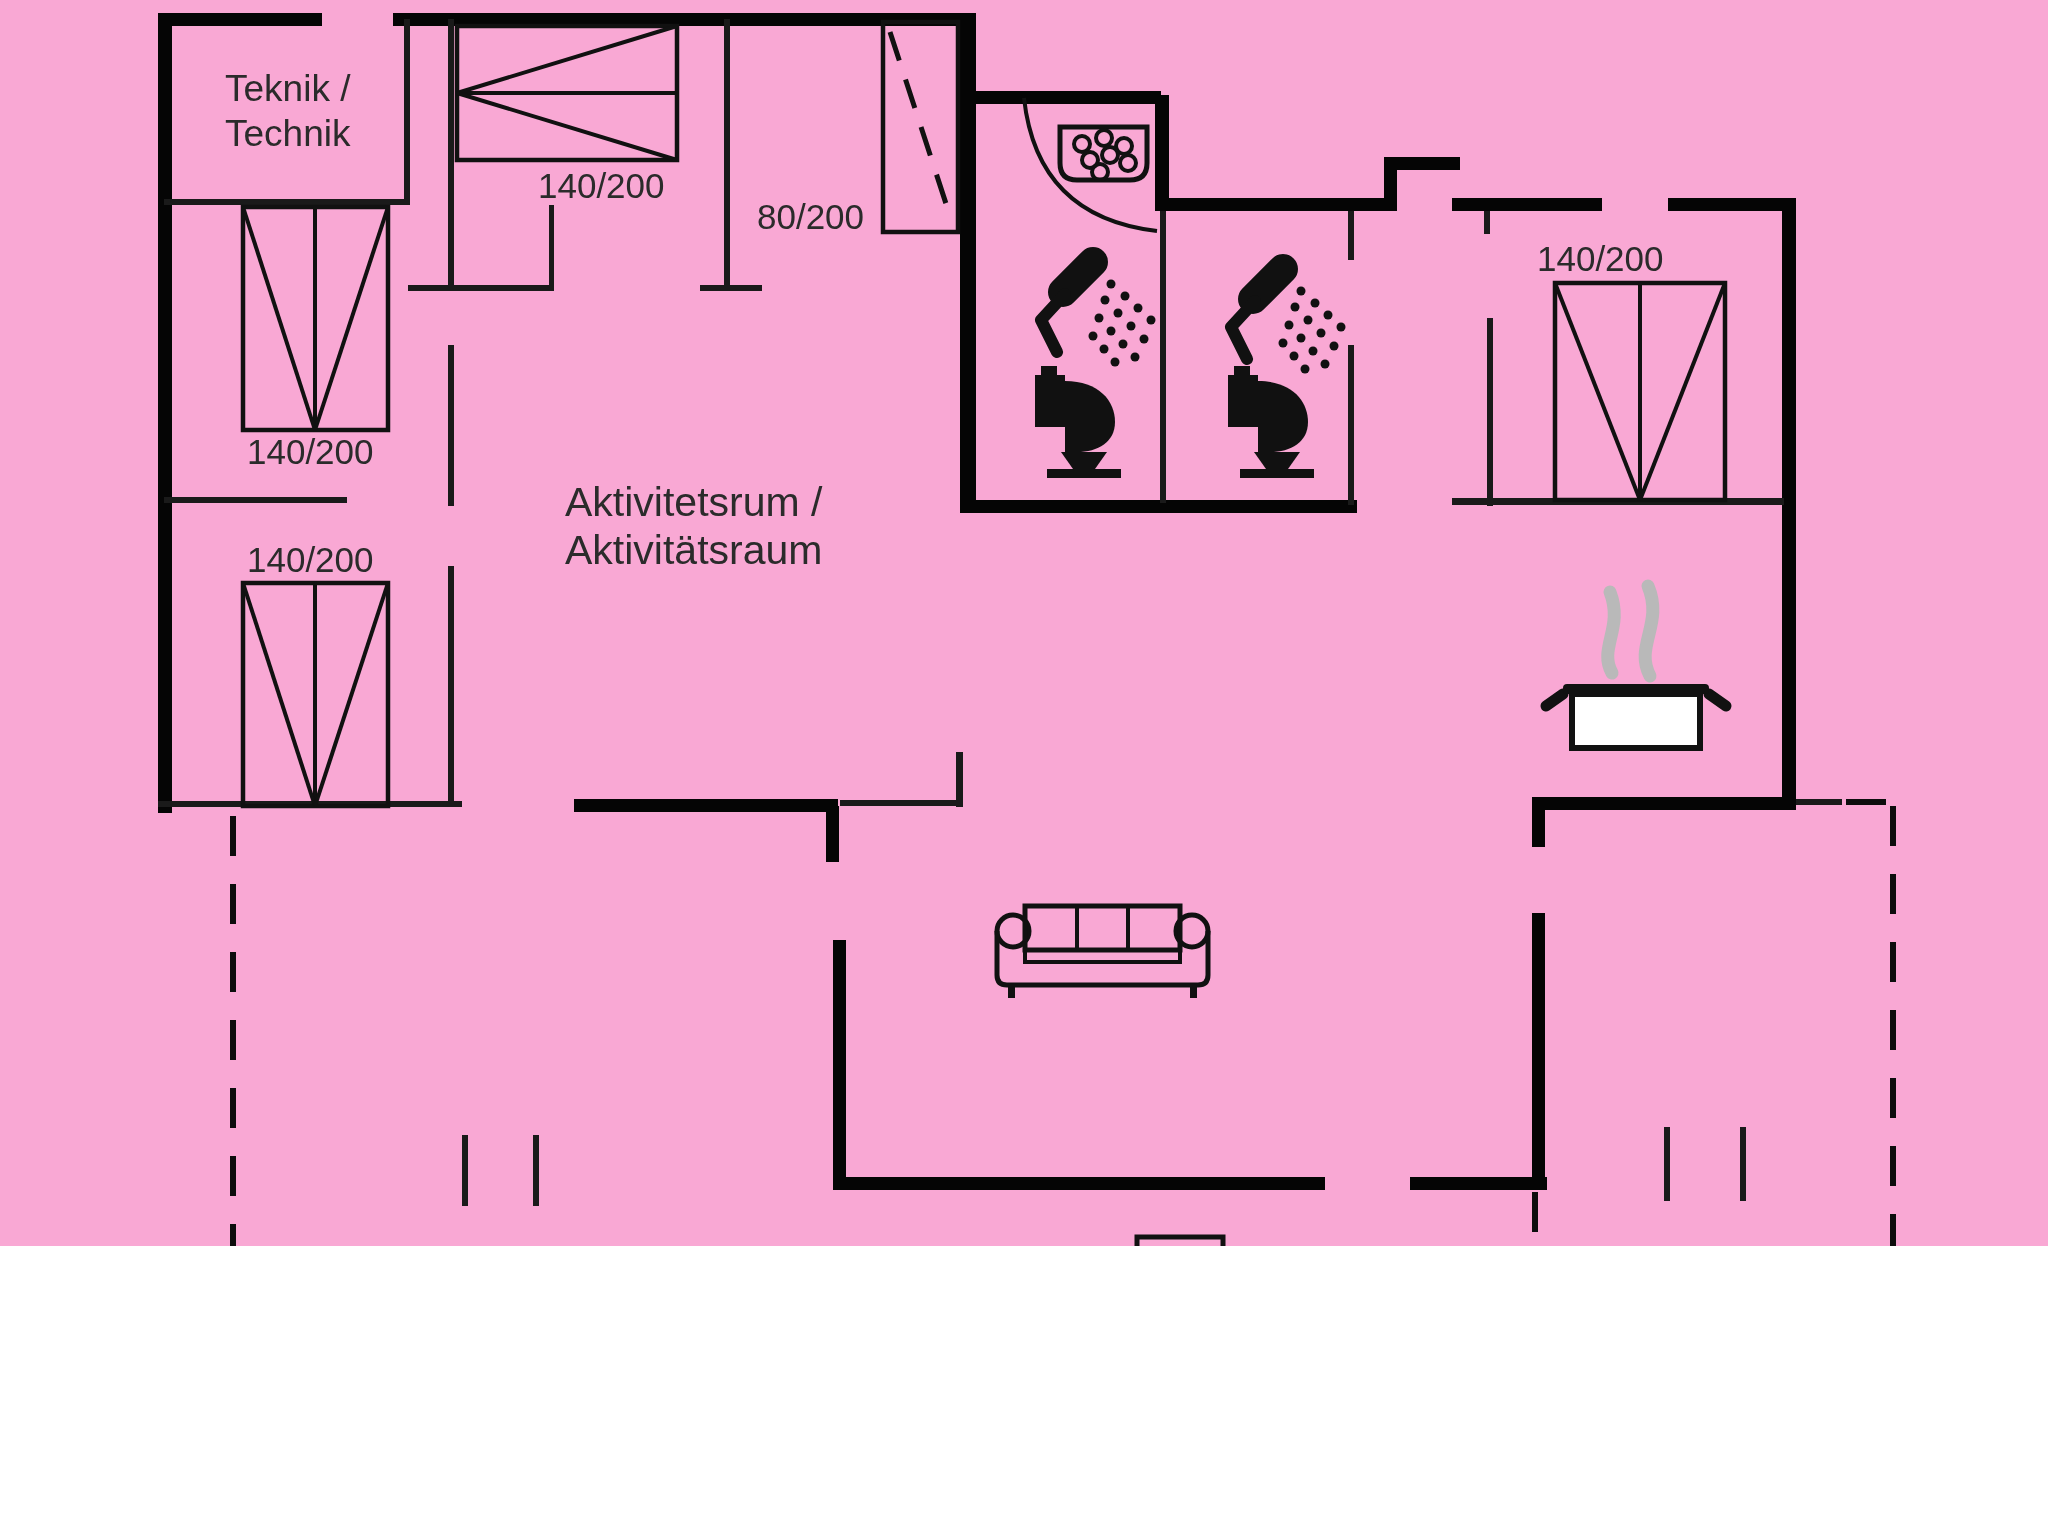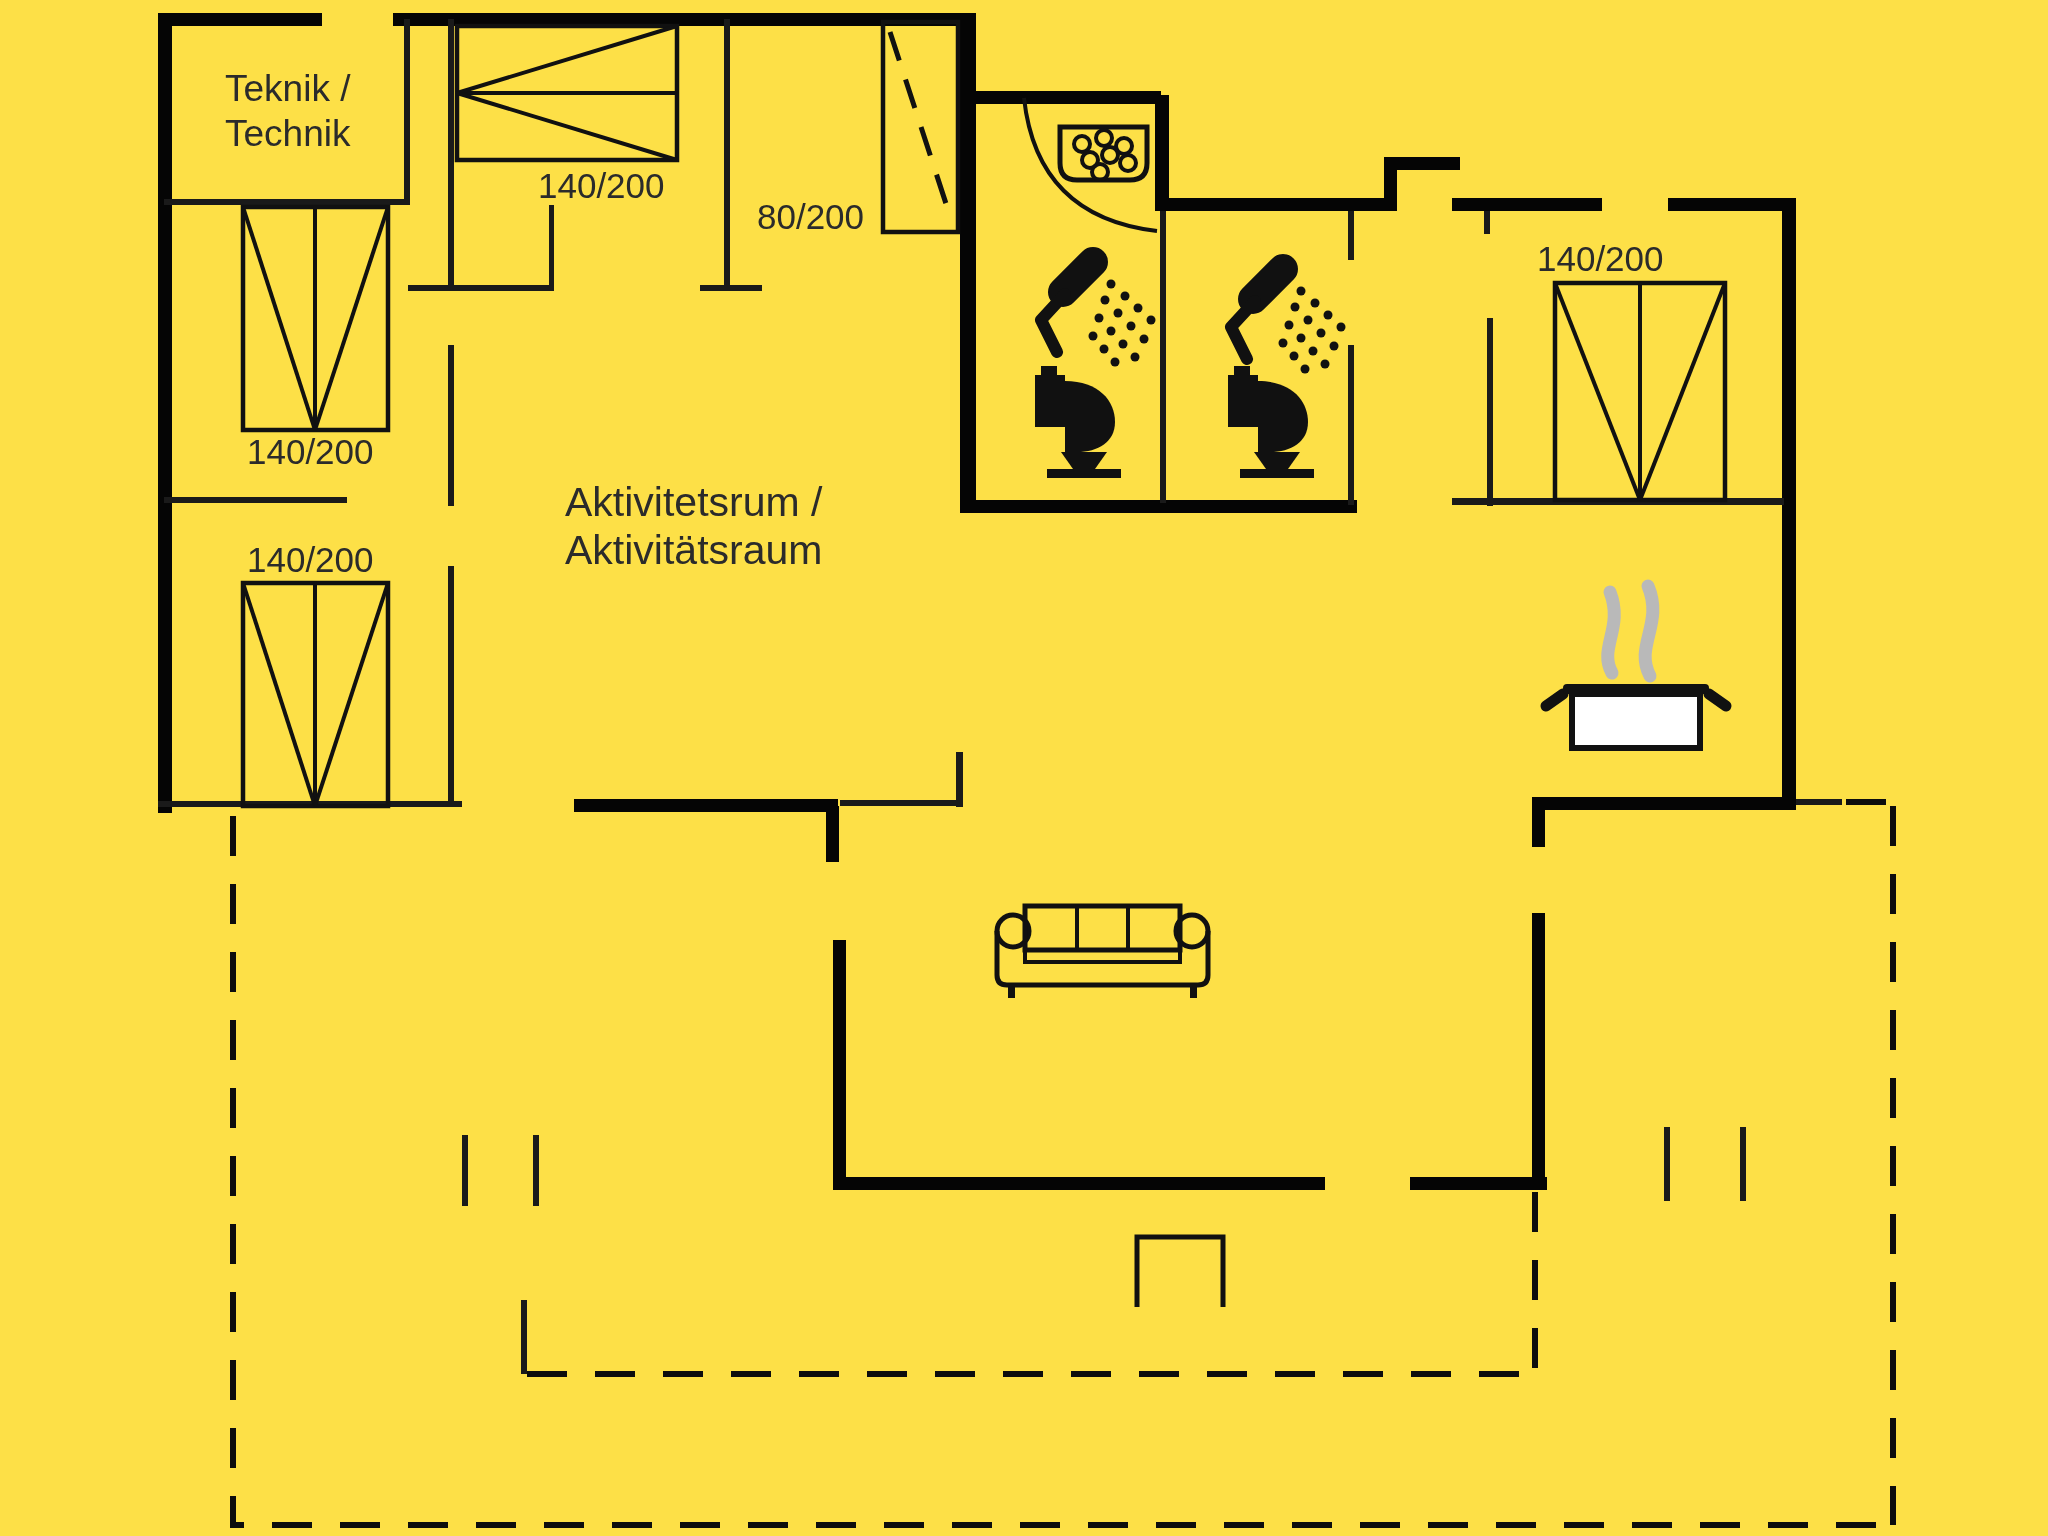--- a/index.html
+++ b/index.html
@@ -1,16 +1,16 @@
 <!DOCTYPE html>
 <html><head>
 <meta charset="utf-8">
 <style>
   html,body{margin:0;padding:0;background:#ffffff;}
-  #stage{position:relative;width:2048px;height:1536px;background:#fde047;overflow:hidden;
+  #stage{position:relative;width:2048px;height:1246px;background:#f9a8d4;overflow:hidden;
          font-family:"Liberation Sans", sans-serif;}
   svg{position:absolute;left:0;top:0;}
   .wall{fill:#050505;}
   .thin{fill:#1a1a1a;}
   .bed{stroke:#111111;stroke-width:4.5;fill:none;}
   .bedline{stroke:#111111;stroke-width:4;fill:none;}
   .dash{stroke:#0d0d0d;stroke-width:6;fill:none;stroke-dasharray:40 28;}
   .beddash{stroke:#111111;stroke-width:5;fill:none;stroke-dasharray:30 20;}
   .lbl{fill:#2b2b2b;font-family:"Liberation Sans", sans-serif;}
   .sz35{font-size:35px;}

